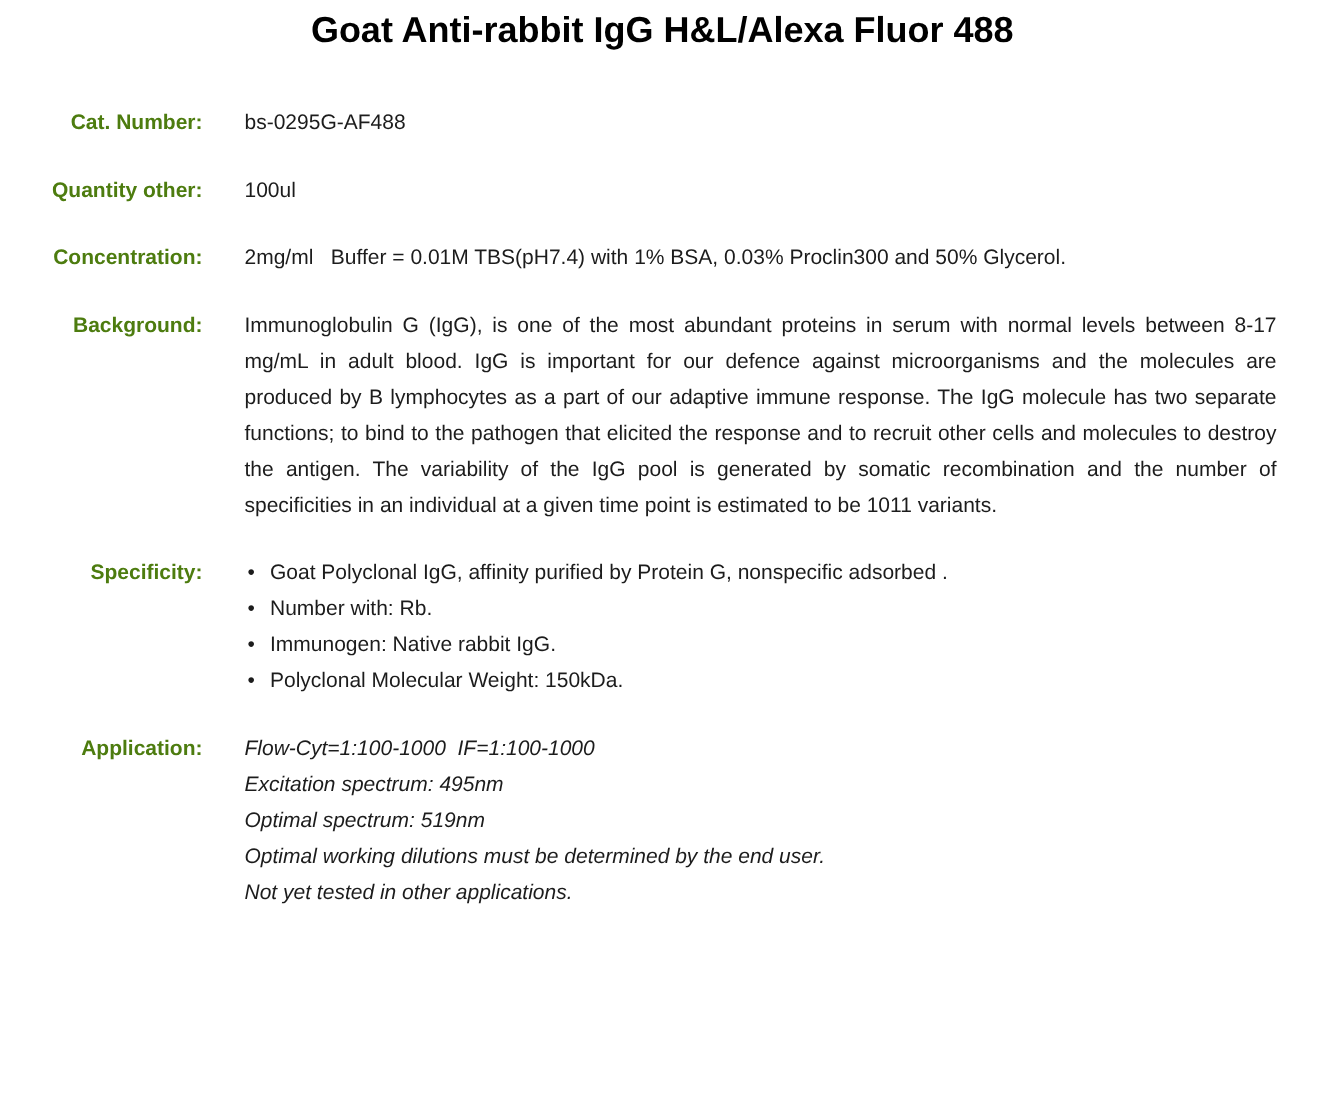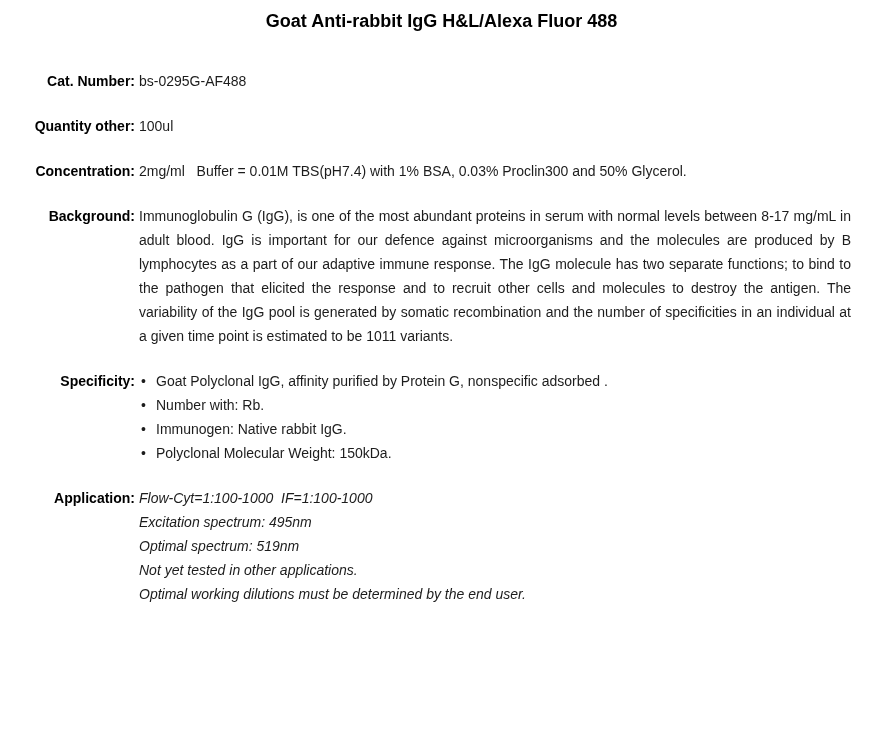--- a/index.html
+++ b/index.html
@@ -15,21 +15,21 @@
     color: #1c1c1c;
     font-family: "Liberation Sans", "DejaVu Sans", sans-serif;
     font-size: 14px;
     line-height: 24px;
     overflow: hidden;
     box-sizing: border-box;
   }
   .title {
     padding-top: 10px;
     text-align: center;
-    font-size: 18px;
+    font-size: 24px;
     font-weight: bold;
     line-height: 22px;
     color: #000000;
   }
   .rows {
     margin-top: 37px;
   }
   .row {
     display: flex;
     align-items: flex-start;
@@ -38,25 +38,25 @@
   .row:last-child {
     margin-bottom: 0;
     justify-content: flex-end;
   }
   .label {
     flex: 0 0 135px;
     width: 135px;
     text-align: right;
     font-weight: bold;
     white-space: nowrap;
-    color: #000000;
+    color: #4d7c0f;
   }
   .value {
     flex: 1;
-    margin-left: 4px;
+    margin-left: 28px;
     margin-right: 32px;
     min-width: 0;
   }
   .justify {
     text-align: justify;
   }
   .pre {
     white-space: pre-wrap;
   }
   .bullet {
@@ -129,19 +129,19 @@
       </div>
     </div>
 
 
     <div class="row">
       <div class="label">Application:</div>
       <div class="value">
         <span class="line pre">Flow-Cyt=1:100-1000  IF=1:100-1000</span>
         <span class="line">Excitation spectrum: 495nm</span>
         <span class="line">Optimal spectrum: 519nm</span>
+        <span class="line">Optimal working dilutions must be determined by the end user.</span>
         <span class="line">Not yet tested in other applications.</span>
-        <span class="line">Optimal working dilutions must be determined by the end user.</span>
       </div>
     </div>
 
   </div>
 </div>
 
 </body></html>

